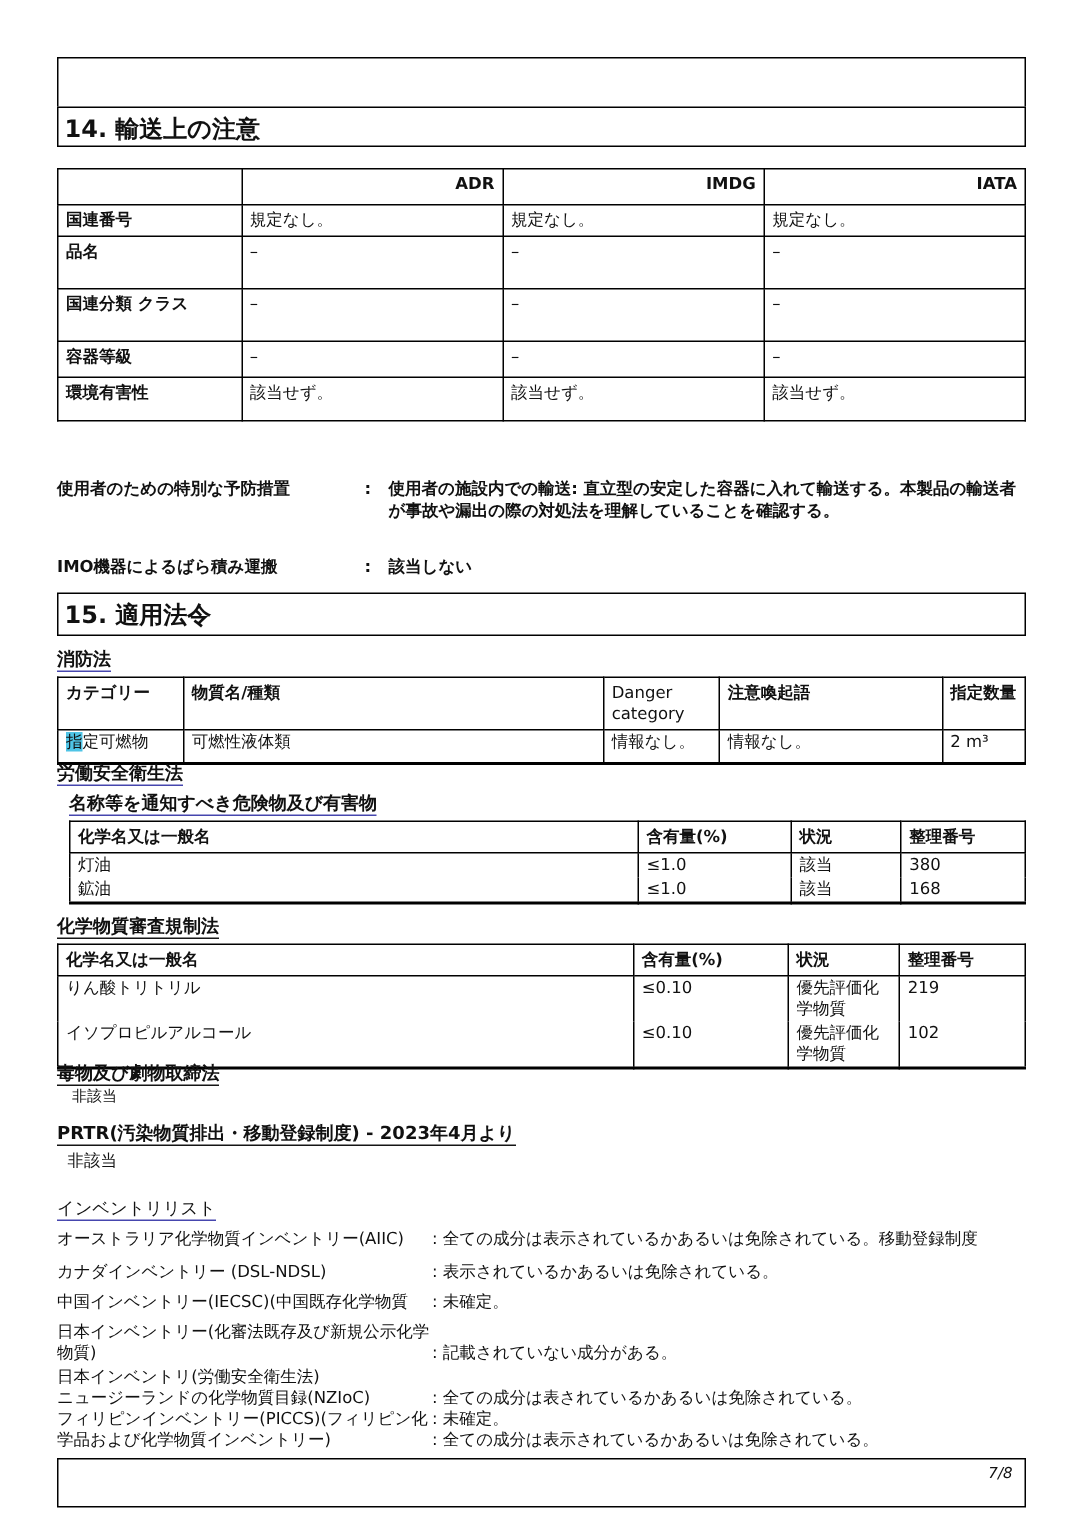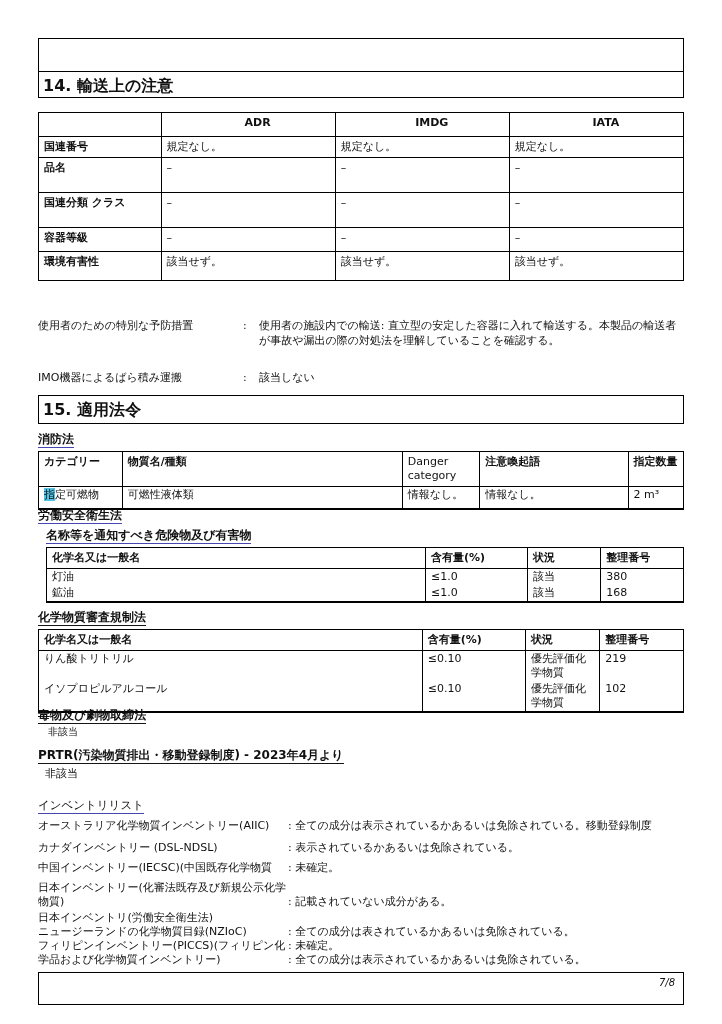--- a/index.html
+++ b/index.html
@@ -12,25 +12,25 @@
   .top-box{top:0;height:47px;}
   .sec-title{font-size:16px;font-weight:bold;padding:3px 4px 2px;line-height:21px;}
   .sec14{top:33px;height:27px;}
   .sec15{top:357px;height:29px;}
 
   table{border-collapse:collapse;table-layout:fixed;width:100%;}
   td,th{border:1px solid #000;font-size:11px;padding:3px 5px;vertical-align:top;
         text-align:left;font-weight:normal;line-height:14px;box-sizing:border-box;
         overflow:hidden;}
   th{font-weight:bold;}
-  .center{text-align:center;padding-left:24px;}
+  .center{text-align:right;padding-left:24px;}
   .t14{top:74px;}
   .t14 td.lbl{font-weight:bold;}
 
-  .pair{display:flex;font-size:11px;line-height:15px;font-weight:normal;}
+  .pair{display:flex;font-size:11px;line-height:15px;font-weight:bold;}
   .pair .lbl{flex:0 0 205px;}
   .pair .col{flex:0 0 12px;}
   .pair .val{flex:1;margin-left:4px;}
   .prev{top:280px;}
   .imo{top:332px;}
 
   .law-heading{font-size:12px;font-weight:bold;display:inline-block;line-height:14px;
                padding-bottom:1px;}
   .u-blue{border-bottom:1.5px solid #4646ae;}
   .u-black{border-bottom:1.5px solid #151515;}

